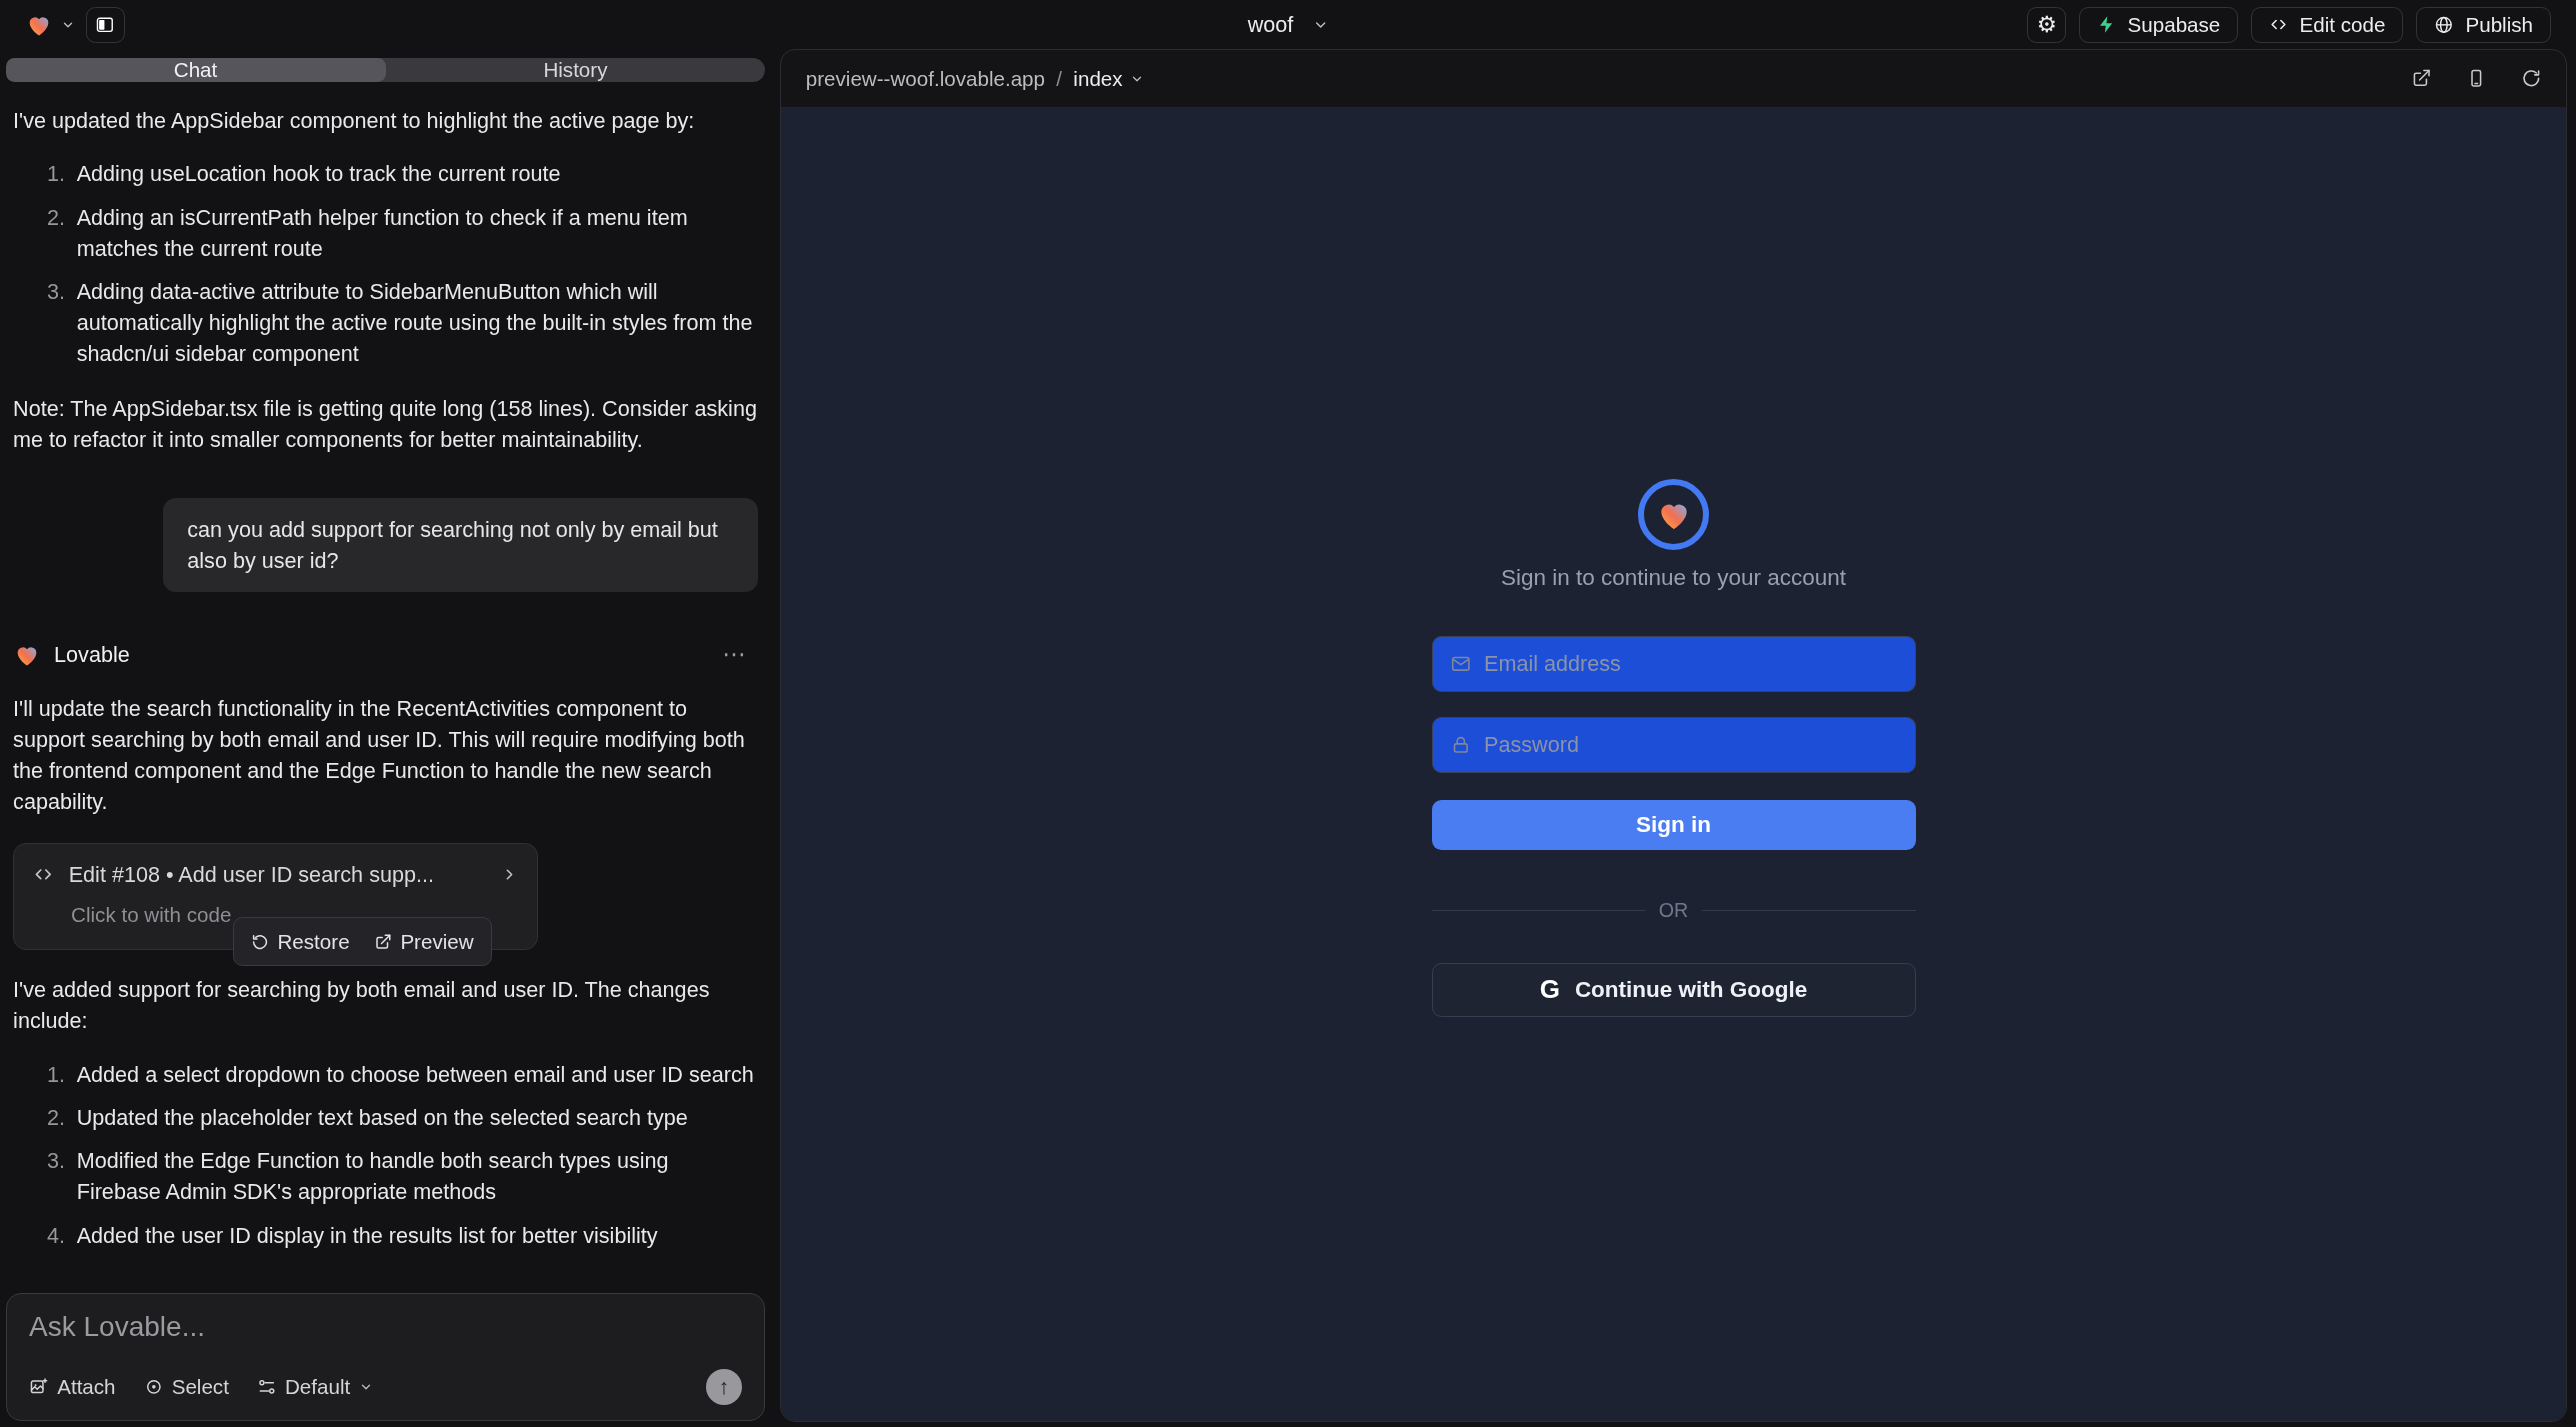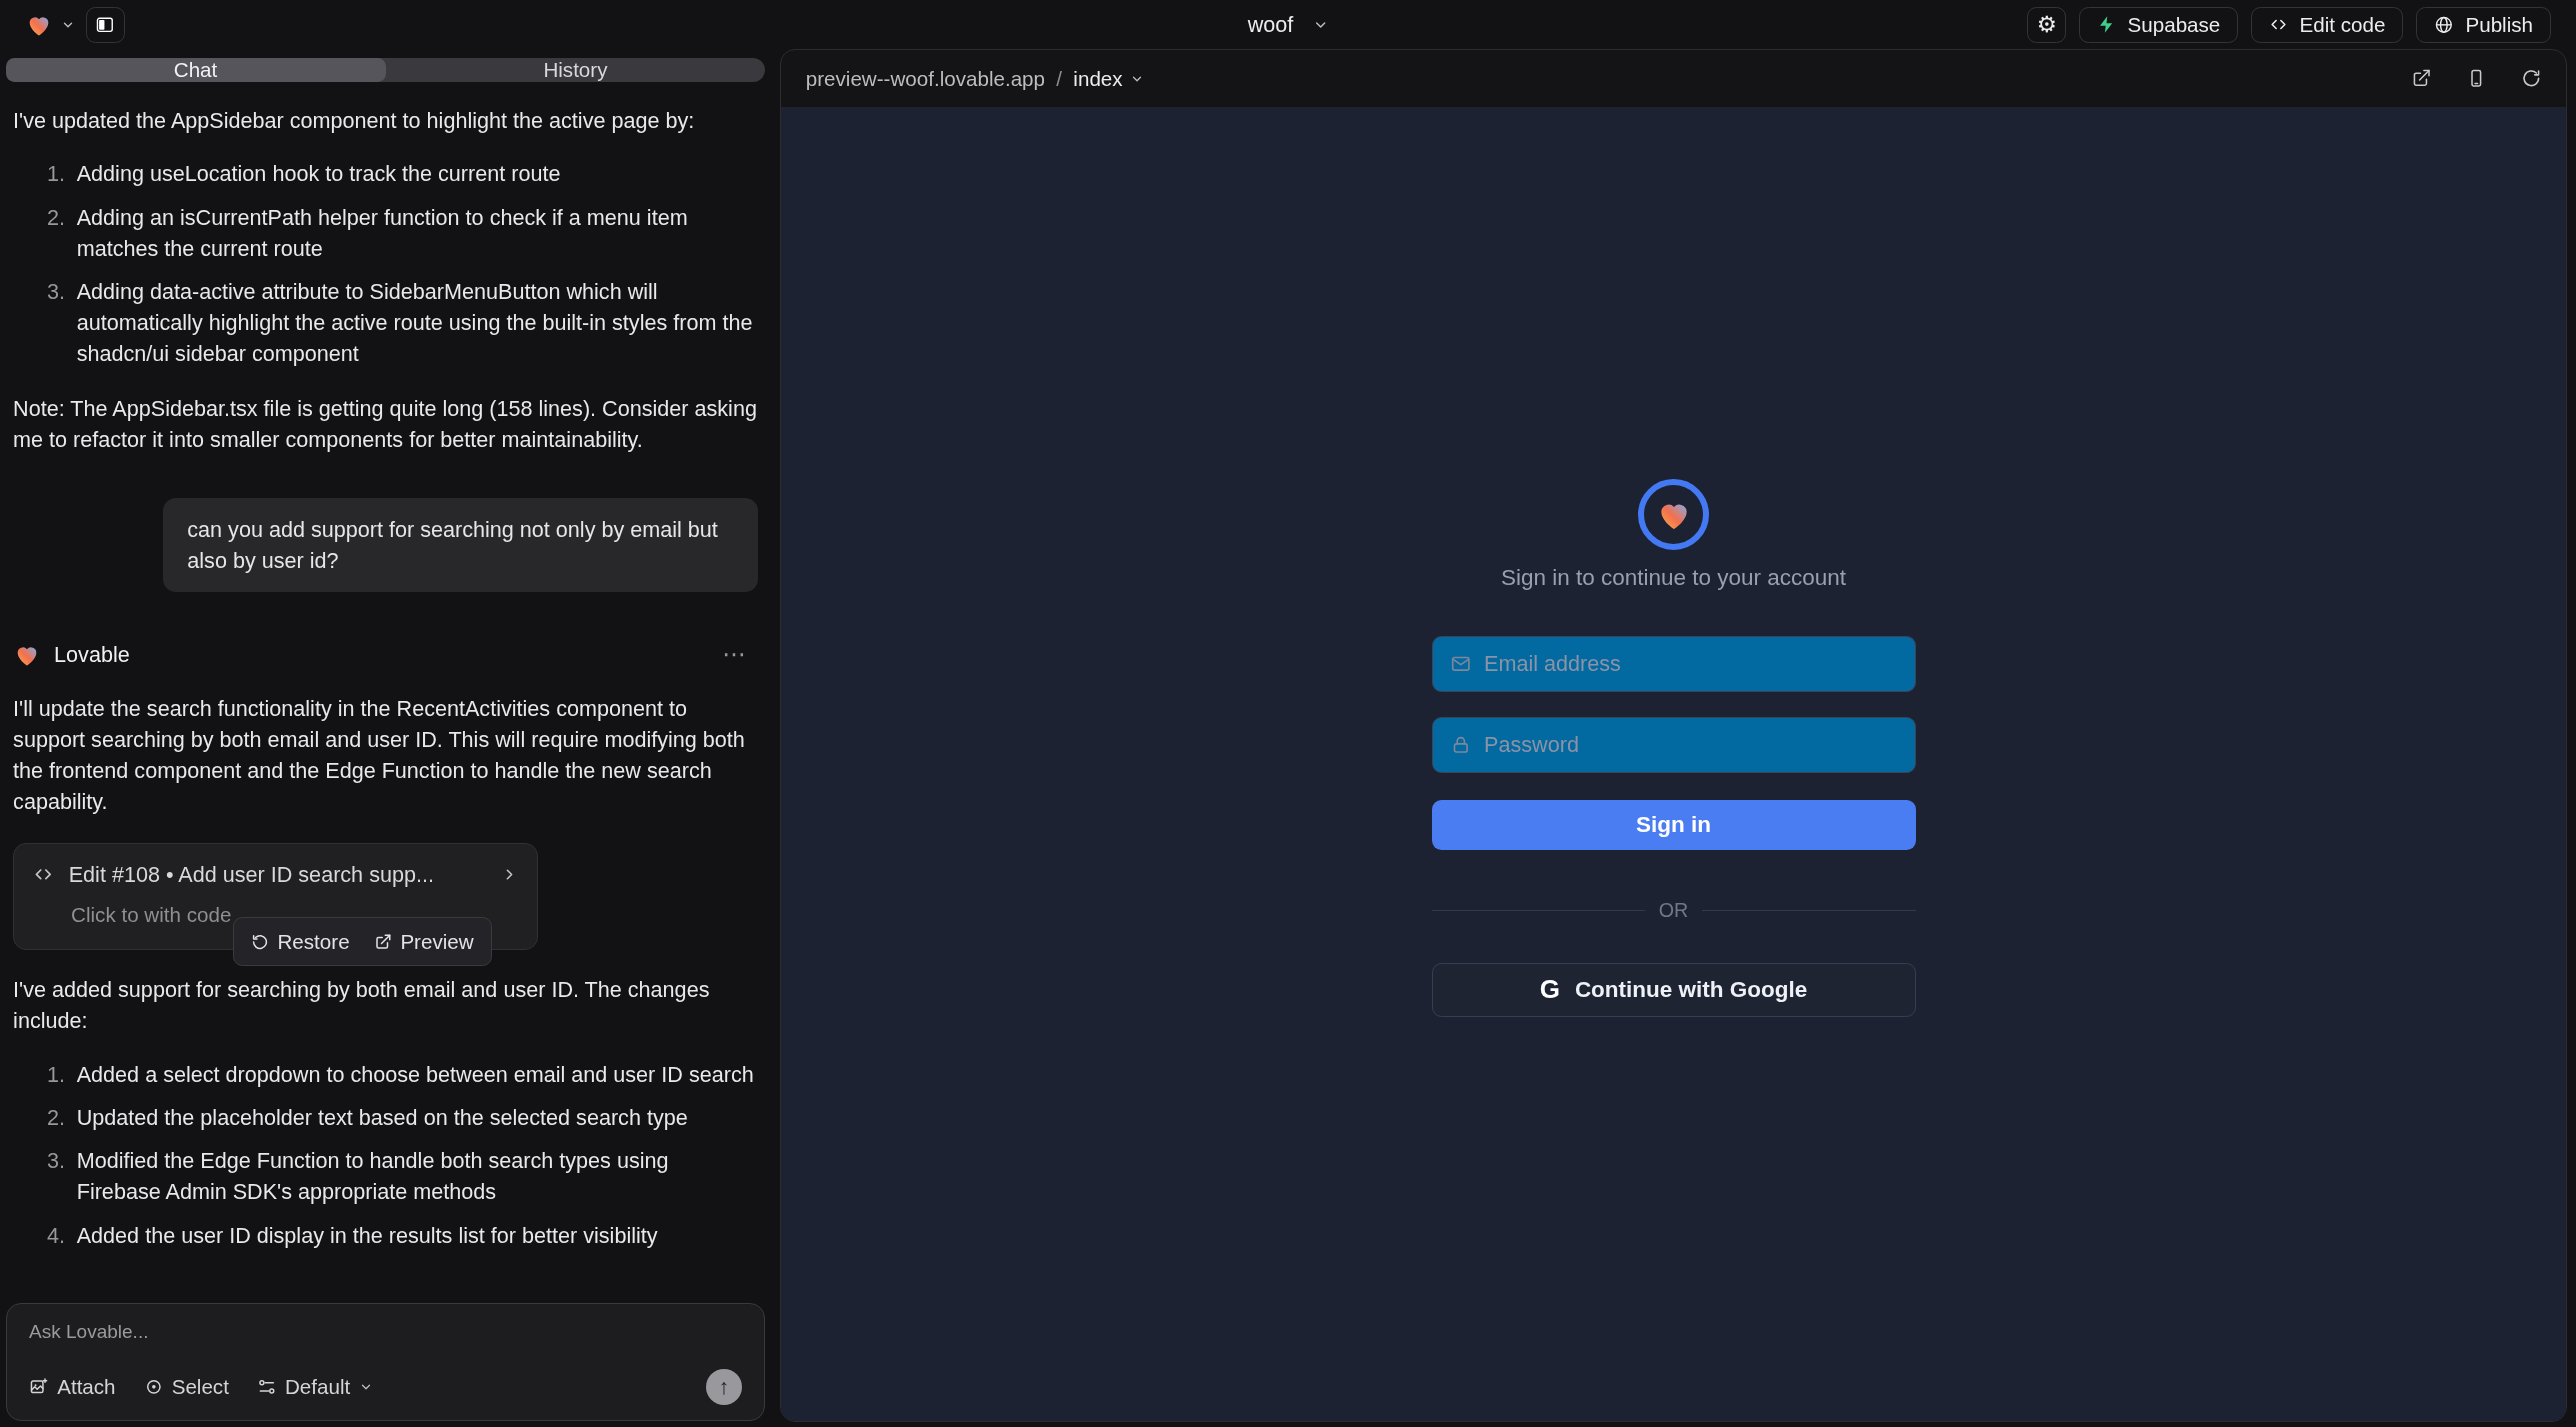--- a/index.html
+++ b/index.html
@@ -53,21 +53,21 @@
     border-radius: 13px; padding: 15px 19px 19px 19px; position: relative; cursor: pointer; }
   .edit-row1 { display: flex; align-items: center; gap: 15px; color: #d9d9dc; font-size: 21.6px; }
   .edit-row1 .code-ic, .edit-row1 .chev-r { color: #c3c3c8; }
   .edit-row1 .chev-r { margin-left: auto; }
   .edit-sub { margin: 9.4px 0 0 38px; color: #8e8e93; font-size: 20.6px; }
   .hover-pill { position: absolute; left: 219px; top: 73px; background: #242428; border: 0.9px solid #3a3a3f;
     border-radius: 9.4px; padding: 8.4px 17px; display: flex; align-items: center; gap: 24.4px; font-size: 20.6px; color: #e3e3e6; }
   .pill-act { display: flex; align-items: center; gap: 8.4px; cursor: pointer; }
 
   .composer { margin-top: 17px; flex: none; background: #1d1d20; border: 0.9px solid #3a3a3e; border-radius: 15px; padding: 17px 22.5px 15px 22.5px; }
-  .composer input { width: 100%; background: transparent; border: none; outline: none; font-size: 19px;
+  .composer input { width: 100%; background: transparent; border: none; outline: none; font-size: 28px;
     color: #ececee; font-family: "Liberation Sans", sans-serif; }
   .composer input::placeholder { color: #9a9a9f; }
   .composer-actions { display: flex; align-items: center; gap: 28px; margin-top: 26px; font-size: 20.6px; color: #d5d5d8; }
   .comp-act { display: flex; align-items: center; gap: 8.4px; cursor: pointer; }
   .send-btn { margin-left: auto; width: 36px; height: 36px; border-radius: 50%; background: #98989d; color: #232326;
     display: flex; align-items: center; justify-content: center; font-size: 21.6px; font-weight: bold; border: none; cursor: pointer; }
 
   
   .right-panel { flex: 1; margin: 0 9.4px 5.6px 9.4px; border: 0.9px solid #2d2d31; border-radius: 15px;
     overflow: hidden; display: flex; flex-direction: column; background: #141416; }
@@ -80,21 +80,21 @@
   .ph-icons { margin-left: auto; display: flex; align-items: center; gap: 34px; color: #c9c9cd; }
   .ph-icons > * { cursor: pointer; }
 
   .preview-app { flex: 1; background: #1c2231; }
   .auth { width: 484px; margin: 0 auto; padding-top: 371px; text-align: center; }
   .auth-logo { width: 71px; height: 71px; border: 6.6px solid #4479f4; border-radius: 50%;
     margin: 0 auto; display: flex; align-items: center; justify-content: center; }
   .auth-title { margin-top: 26px; font-size: 35px; font-weight: bold; color: #f5f6f8; letter-spacing: 0.5px; }
   .auth-sub { margin-top: 15px; font-size: 22.5px; color: #98a0b0; }
   .auth-form { margin-top: 45px; text-align: left; }
-  .field { height: 56px; background: #0369a1; border: 0.9px solid #3a4357; border-radius: 9.4px;
+  .field { height: 56px; background: #1d4ed8; border: 0.9px solid #3a4357; border-radius: 9.4px;
     display: flex; align-items: center; padding: 0 17px; gap: 13px; color: #7e879b; margin-bottom: 25px; }
   .field input { flex: 1; background: transparent; border: none; outline: none; font-size: 21.6px;
     color: #dfe3ec; font-family: "Liberation Sans", sans-serif; }
   .field input::placeholder { color: #8b93a6; }
   .signin-btn { width: 100%; height: 50px; background: #4b7df2; border: none; border-radius: 9.4px;
     color: #ffffff; font-size: 22.5px; font-weight: bold; font-family: "Liberation Sans", sans-serif;
     margin-top: 1.9px; cursor: pointer; }
   .or-divider { display: flex; align-items: center; gap: 14px; margin: 49px 0 41px 0; color: #6f7889; font-size: 19.7px; }
   .or-line { flex: 1; height: 0.9px; background: #323a4c; }
   .google-btn { width: 100%; height: 54px; background: #1e2432; border: 0.9px solid #363e51; border-radius: 9.4px;

